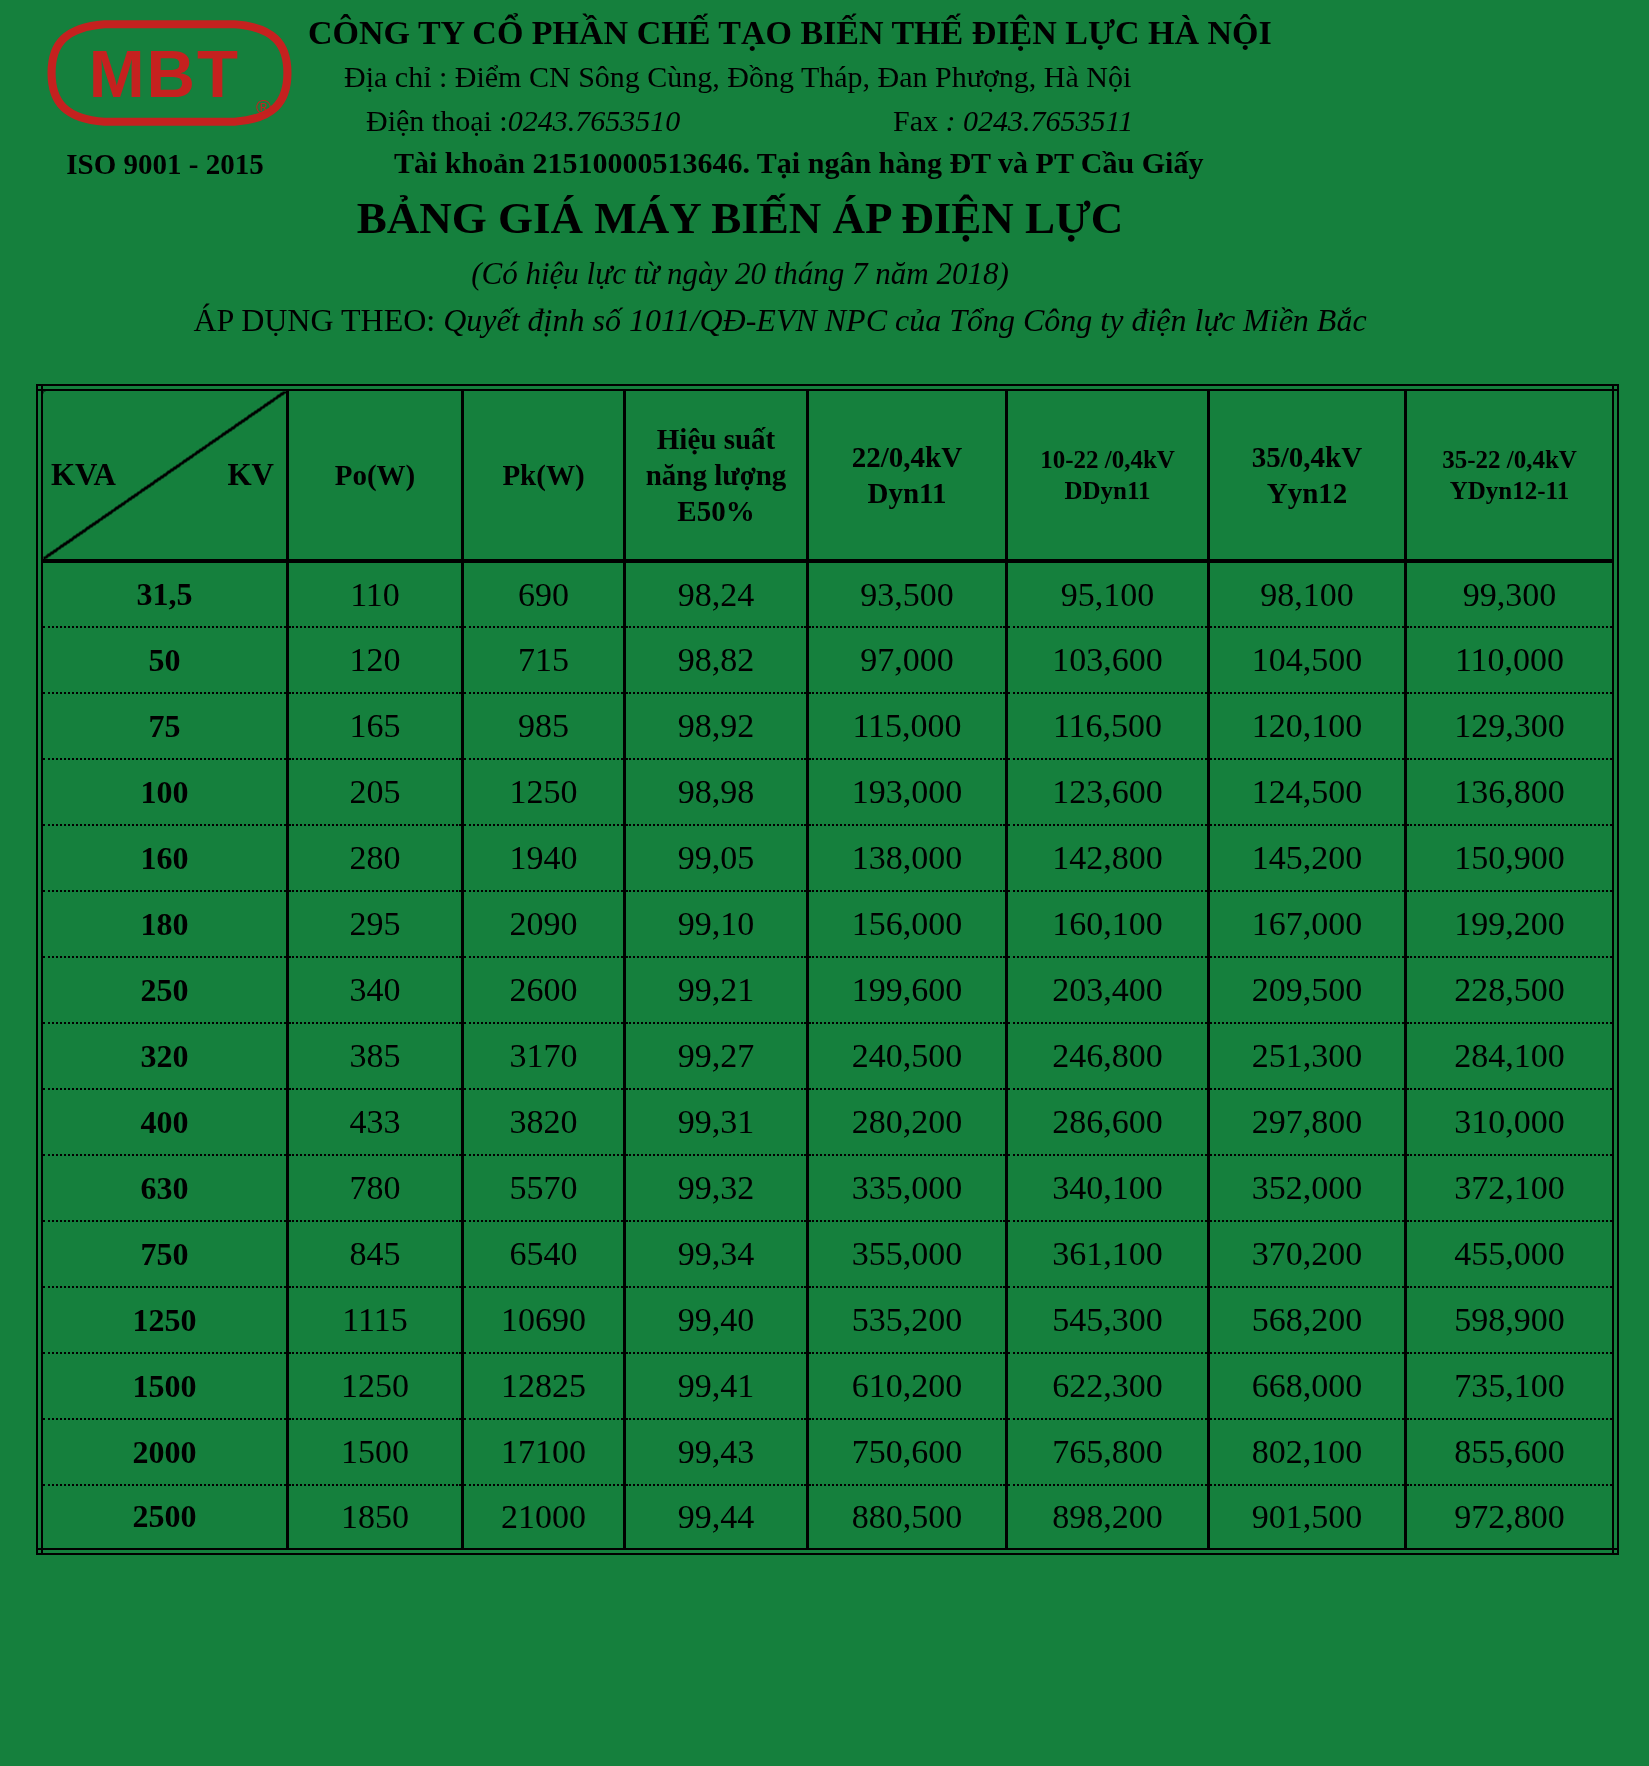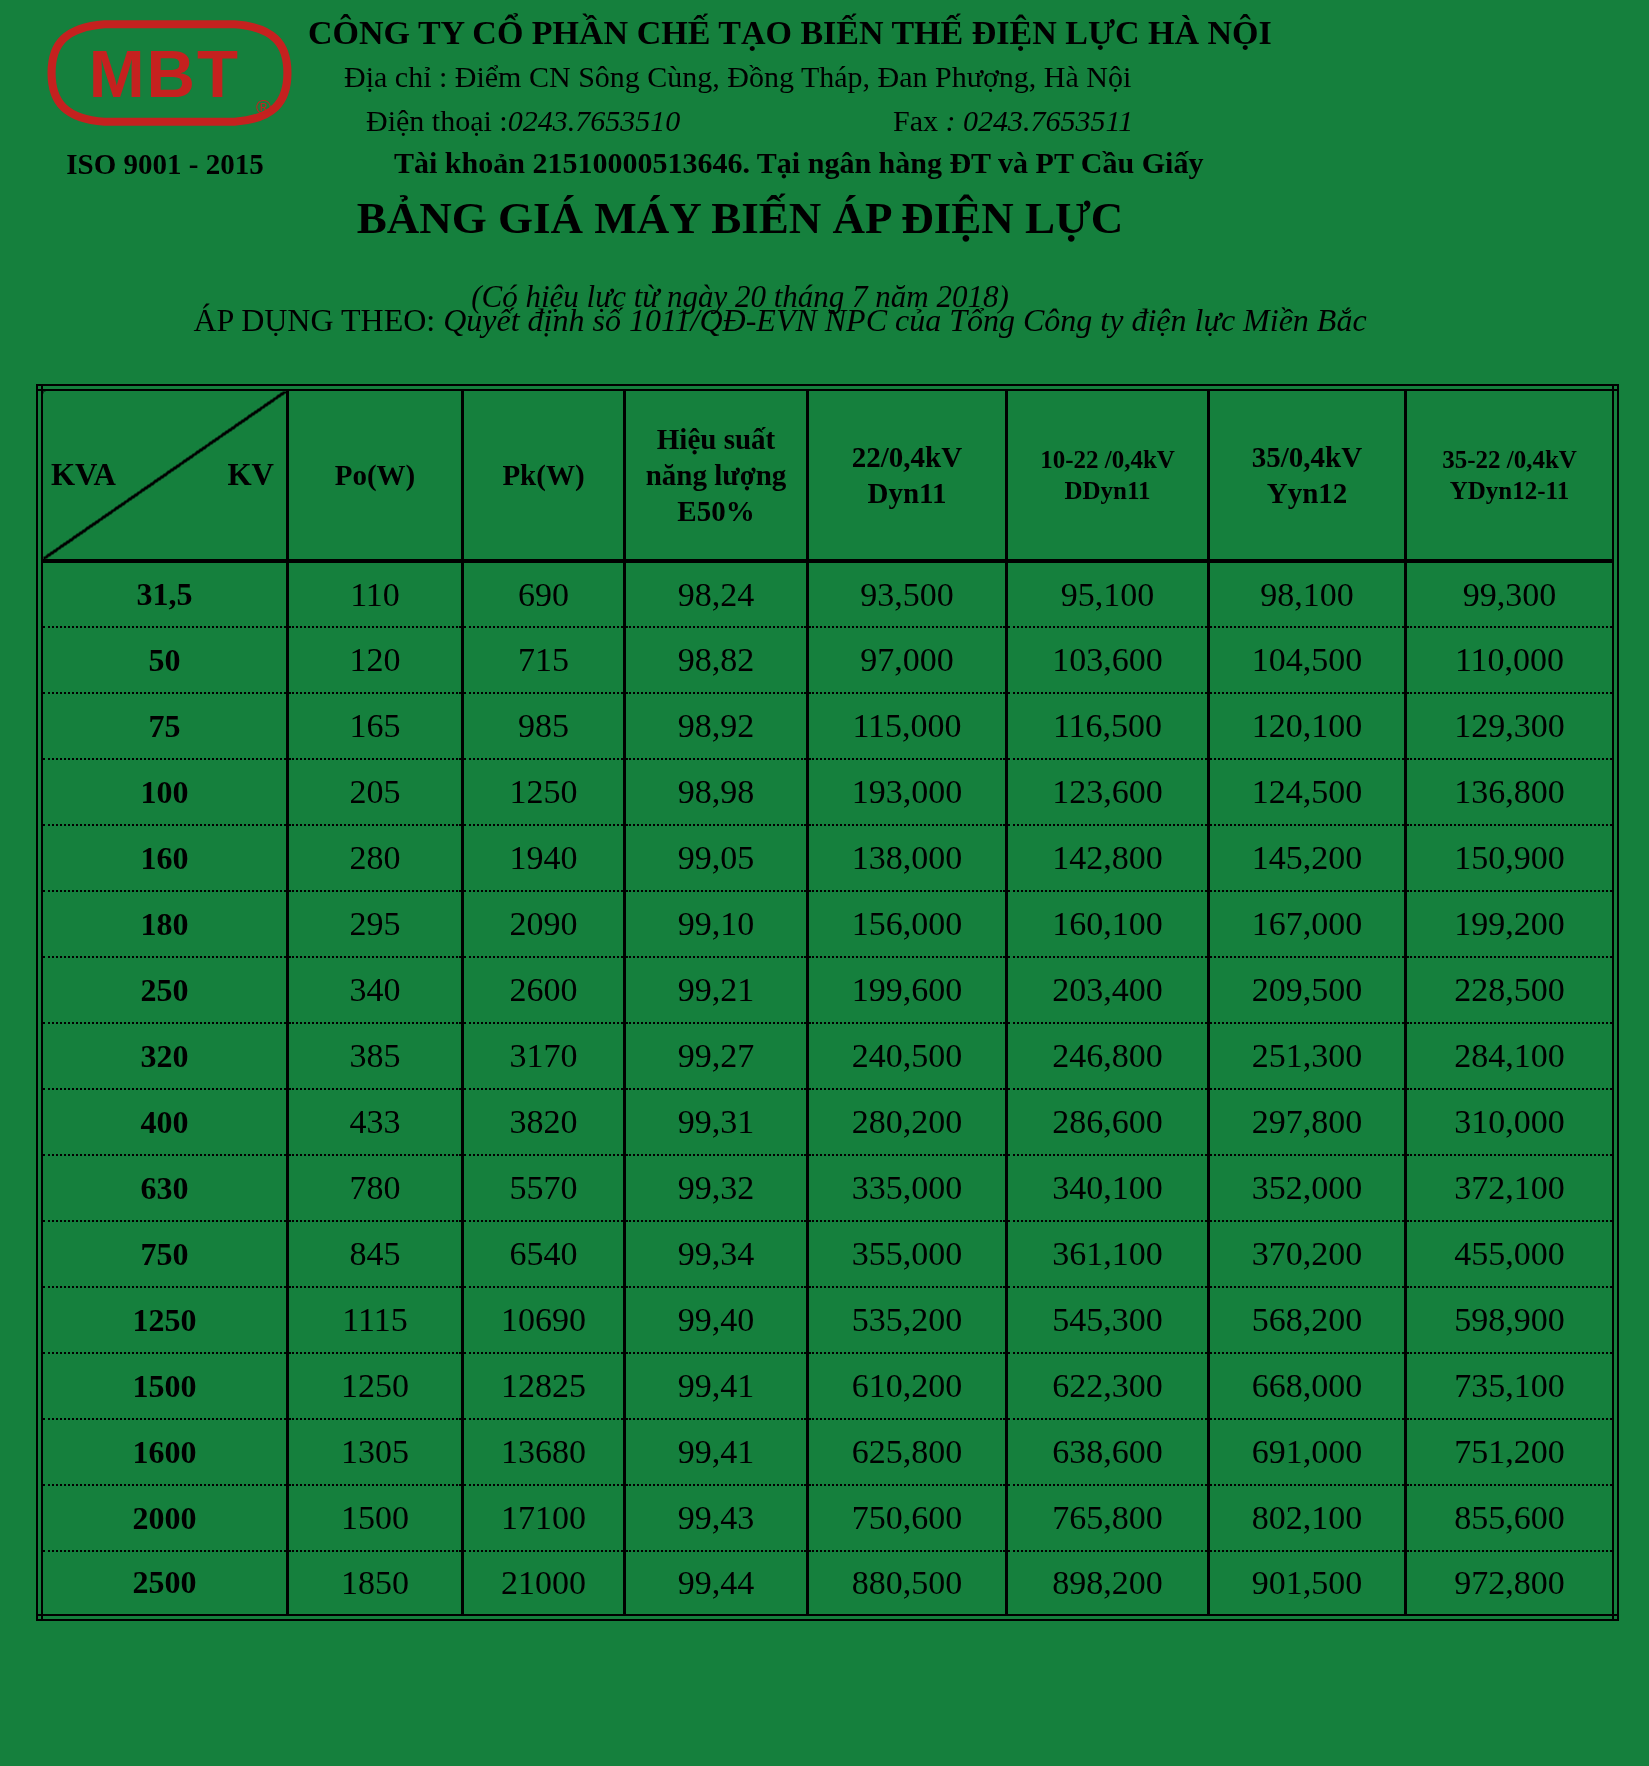--- a/index.html
+++ b/index.html
@@ -17,21 +17,21 @@
        font-weight:bold;font-size:29px;}
   .company{position:absolute;left:308px;top:14px;font-weight:bold;font-size:34px;white-space:nowrap;}
   .address{position:absolute;left:344px;top:60px;font-size:30px;white-space:nowrap;}
   .phone{position:absolute;left:366px;top:104px;font-size:30px;white-space:nowrap;}
   .fax{position:absolute;left:893px;top:104px;font-size:30px;white-space:nowrap;}
   .italic{font-style:italic;}
   .account{position:absolute;left:394px;top:146px;font-weight:bold;font-size:30px;white-space:nowrap;}
   .title{position:absolute;left:0;top:192px;width:1480px;text-align:center;
          font-weight:bold;font-size:45px;}
   .subtitle{position:absolute;left:0;top:256px;width:1480px;text-align:center;
-            font-style:italic;font-size:31px;margin-top:23px;}
+            font-style:italic;font-size:31px;}
   .apply{position:absolute;left:0;top:302px;width:1560px;text-align:center;font-size:32px;white-space:nowrap;}
   
   table.price{
     position:absolute;left:36px;top:384px;
     width:1576px;
     border-collapse:collapse;table-layout:fixed;
     border:7px double #000;
   }
   table.price th,table.price td{
     border-right:3px solid #000;
@@ -240,30 +240,20 @@
           <th>1500</th>
           <td>1250</td>
           <td>12825</td>
           <td>99,41</td>
           <td>610,200</td>
           <td>622,300</td>
           <td>668,000</td>
           <td>735,100</td>
         </tr>
         <tr>
-          <th>1600</th>
-          <td>1305</td>
-          <td>13680</td>
-          <td>99,41</td>
-          <td>625,800</td>
-          <td>638,600</td>
-          <td>691,000</td>
-          <td>751,200</td>
-        </tr>
-        <tr>
           <th>2000</th>
           <td>1500</td>
           <td>17100</td>
           <td>99,43</td>
           <td>750,600</td>
           <td>765,800</td>
           <td>802,100</td>
           <td>855,600</td>
         </tr>
         <tr>

